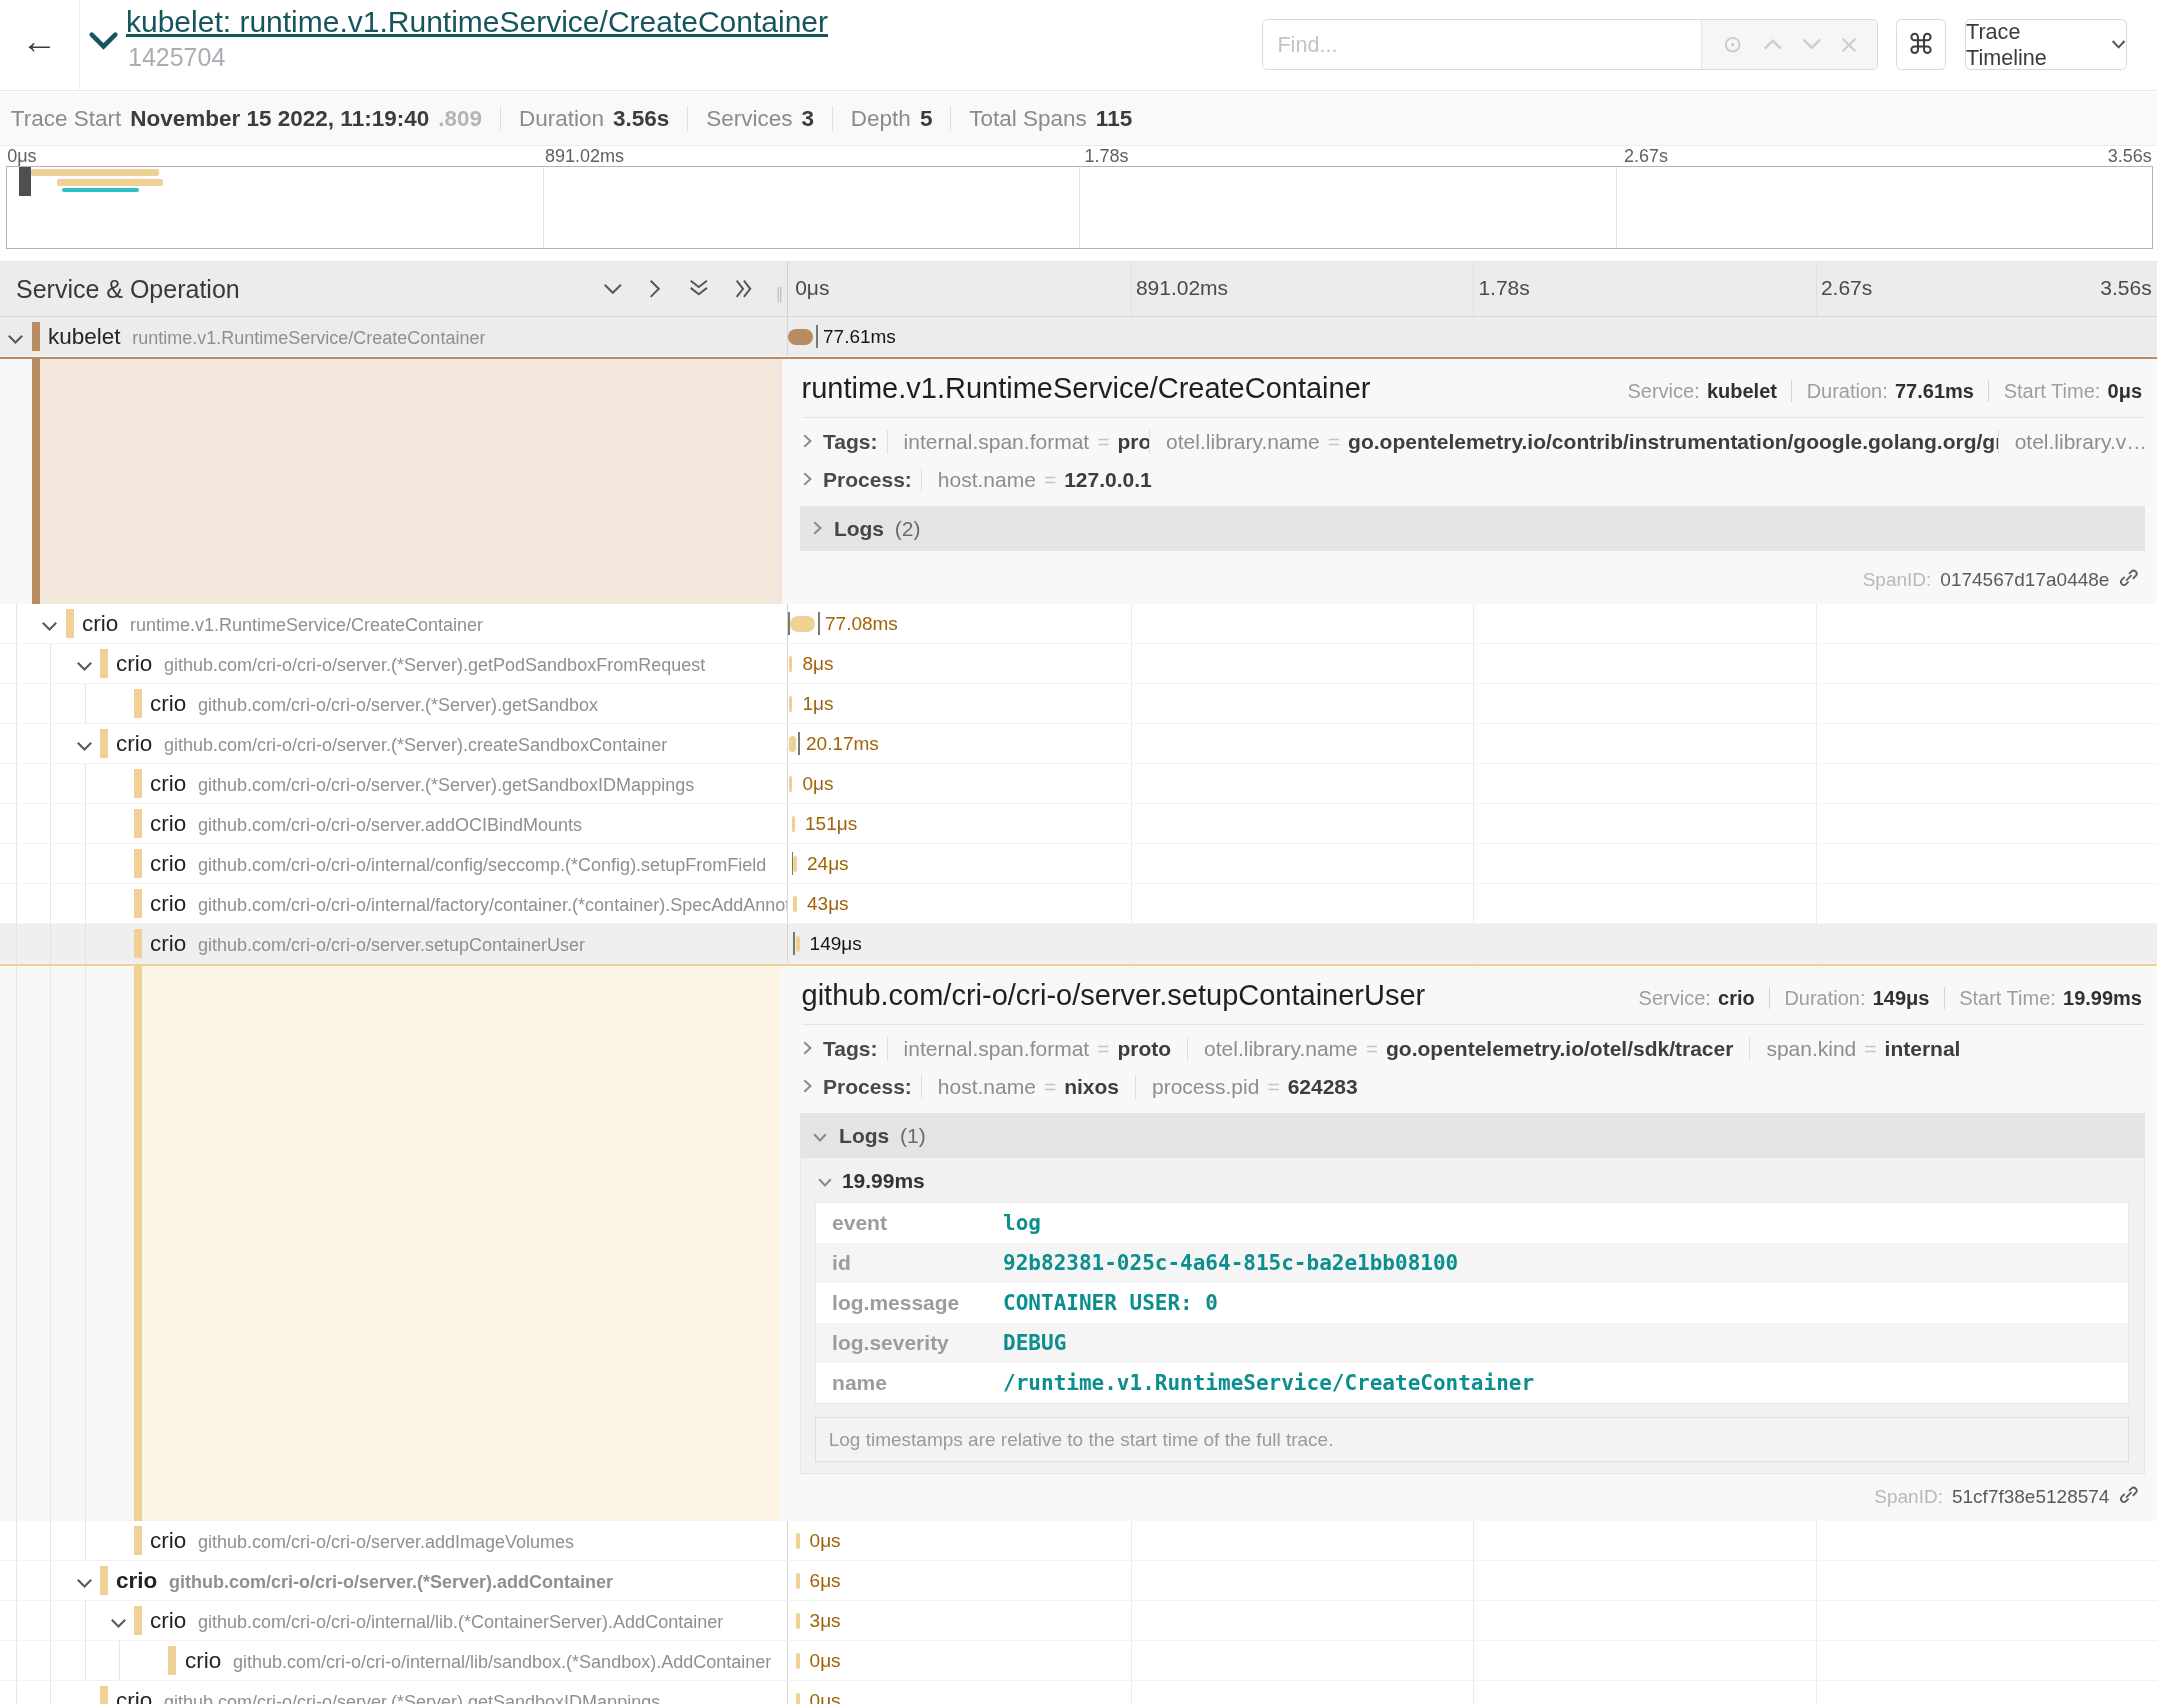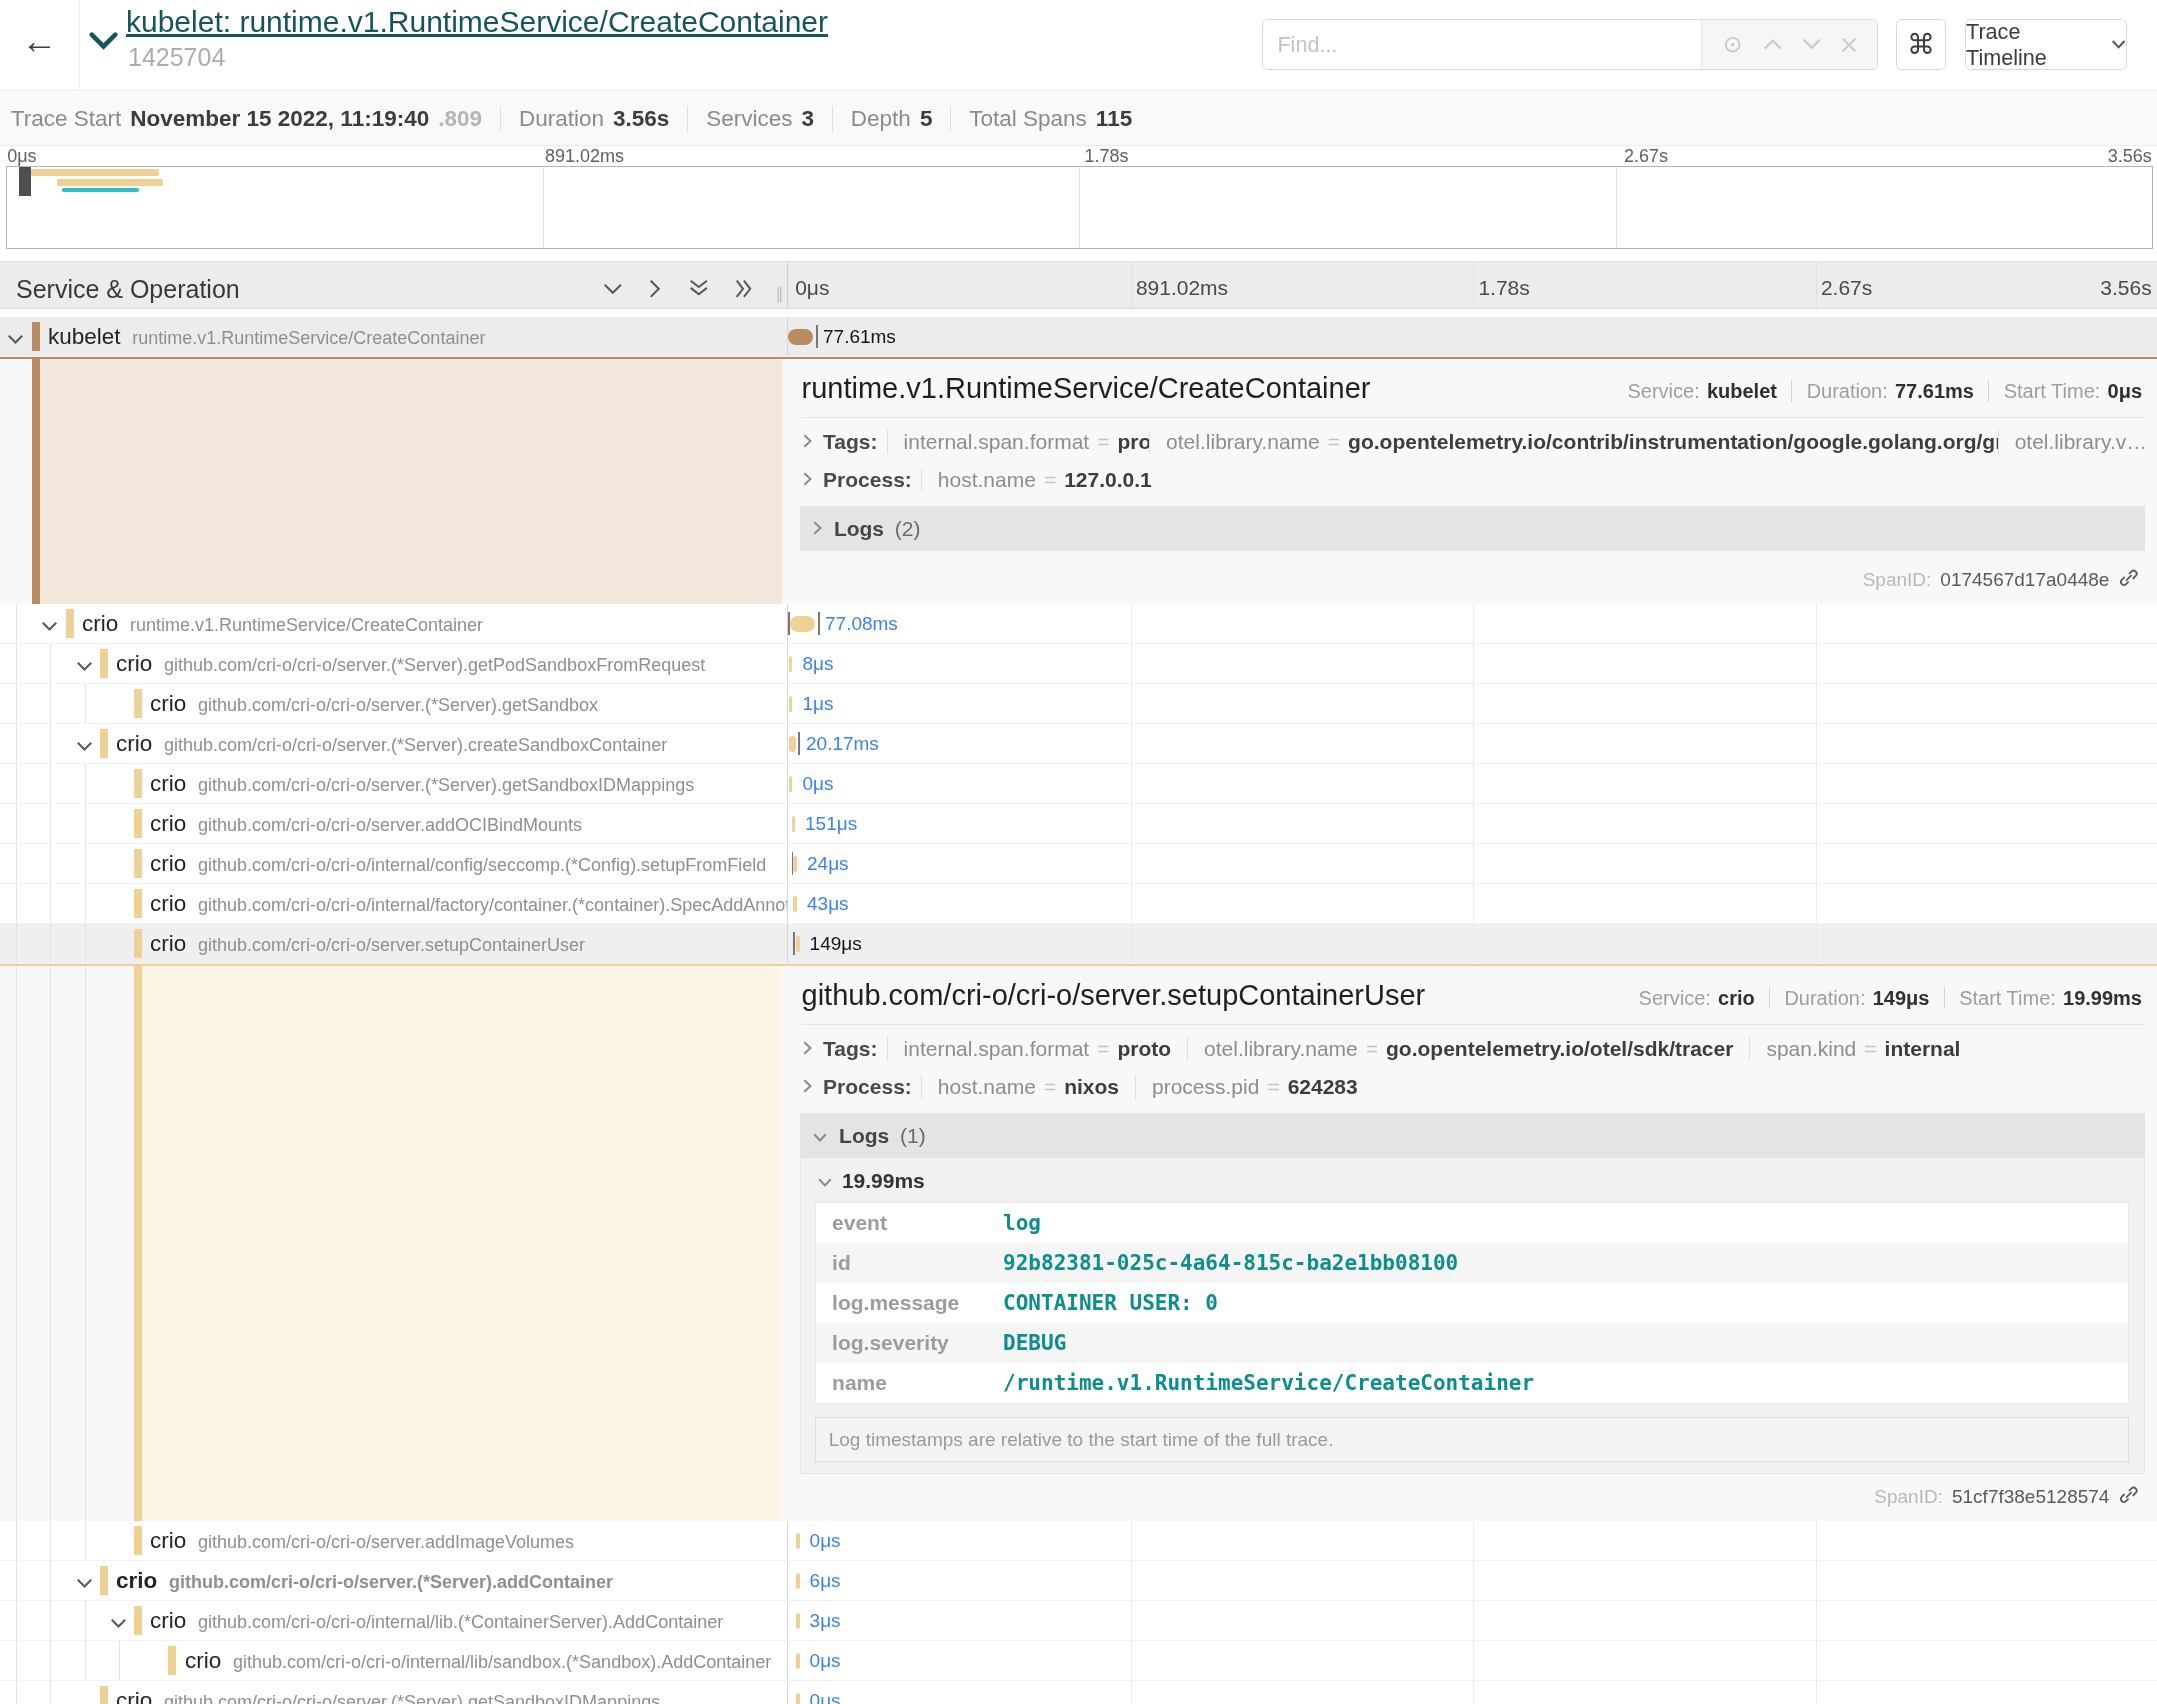--- a/index.html
+++ b/index.html
@@ -39,21 +39,21 @@
   
   #minimap{position:absolute;top:146px;left:0;right:0;height:106px;}
   #minimap-ticks{position:relative;height:20px;font-size:18px;color:#5f5f5f;}
   #minimap-ticks .tick-label{position:absolute;top:0;white-space:nowrap;}
   #minimap-canvas{position:absolute;top:20px;left:6.3px;right:5.4px;bottom:2.7px;border:0.9px solid #b3b3b3;background:#fff;}
   .mm-grid{position:absolute;top:0;bottom:0;width:0.9px;background:#e3e3e3;}
   .mm-span{position:absolute;border-radius:1.8px;}
   #mm-handle{position:absolute;background:#4f4f4f;}
 
   
-  #tl-header{position:absolute;top:261px;left:0;right:0;height:48px;background:#ececec;
+  #tl-header{position:absolute;top:261px;left:0;right:0;height:56px;background:#ececec;
              border-top:0.9px solid #e3e3e3;border-bottom:0.9px solid #d8d8d8;}
   #tl-header-left{position:absolute;left:0;top:0;bottom:0;width:788px;border-right:0.9px solid #cfcfcf;}
   #tl-header-title{position:absolute;left:16px;top:12.6px;font-size:25px;color:#393939;}
   #tl-collapse-icons{position:absolute;right:31px;top:16px;display:flex;gap:25px;align-items:center;}
   #tl-grip{position:absolute;right:1.8px;top:21.6px;color:#bdbdbd;font-size:16px;letter-spacing:1.8px;}
   #tl-header-ticks{position:absolute;left:788px;right:0;top:0;bottom:0;font-size:21px;color:#4a4a4a;}
   #tl-header-ticks .tick-label{position:absolute;top:14.4px;white-space:nowrap;}
   .hd-grid{position:absolute;top:0;bottom:0;width:0.9px;background:#e0e0e0;}
 
   
@@ -64,21 +64,21 @@
   .row-left{width:788px;flex:none;position:relative;border-right:0.9px solid #d4d4d4;overflow:hidden;}
   .row-right{flex:1;position:relative;overflow:hidden;}
   .guide{position:absolute;top:0;bottom:0;width:0.9px;background:#e5e5e5;}
   .row-chevron{position:absolute;top:14.4px;}
   .colorbar{position:absolute;top:5.4px;bottom:5.4px;width:8px;}
   .svc{position:absolute;top:0;line-height:39px;font-size:22.5px;color:#232323;white-space:nowrap;}
   .op{font-size:18px;color:#8f8f8f;margin-left:11.7px;}
   .grid{position:absolute;top:0;bottom:0;width:0.9px;background:#ececec;}
   .bar{position:absolute;top:11.7px;height:16px;border-radius:8px;}
   .btick{position:absolute;top:8px;height:23.4px;width:1.8px;background:#787878;}
-  .dur{position:absolute;top:0;line-height:39px;font-size:19px;color:#3b82f6;white-space:nowrap;}
+  .dur{position:absolute;top:0;line-height:39px;font-size:19px;color:#a16207;white-space:nowrap;}
   .row.expanded .dur,.row.selected .dur{color:#141414;}
 
   
   .detail{position:relative;background:#f8f8f8;border-top-style:solid;border-top-width:2.7px;overflow:hidden;}
   .detail-leftbg{position:absolute;top:0;bottom:0;}
   .detail-colorbar{position:absolute;top:0;bottom:0;width:8px;}
   .detail-body{position:absolute;left:788px;right:0;top:0;bottom:0;}
   .d-titlerow{display:flex;justify-content:space-between;align-items:baseline;padding:12.6px 16px 0 13.5px;}
   .d-title{font-size:29px;font-weight:normal;color:#1f1f1f;margin:0;white-space:nowrap;}
   .d-meta{display:flex;align-items:baseline;font-size:20px;white-space:nowrap;margin-left:24px;}

